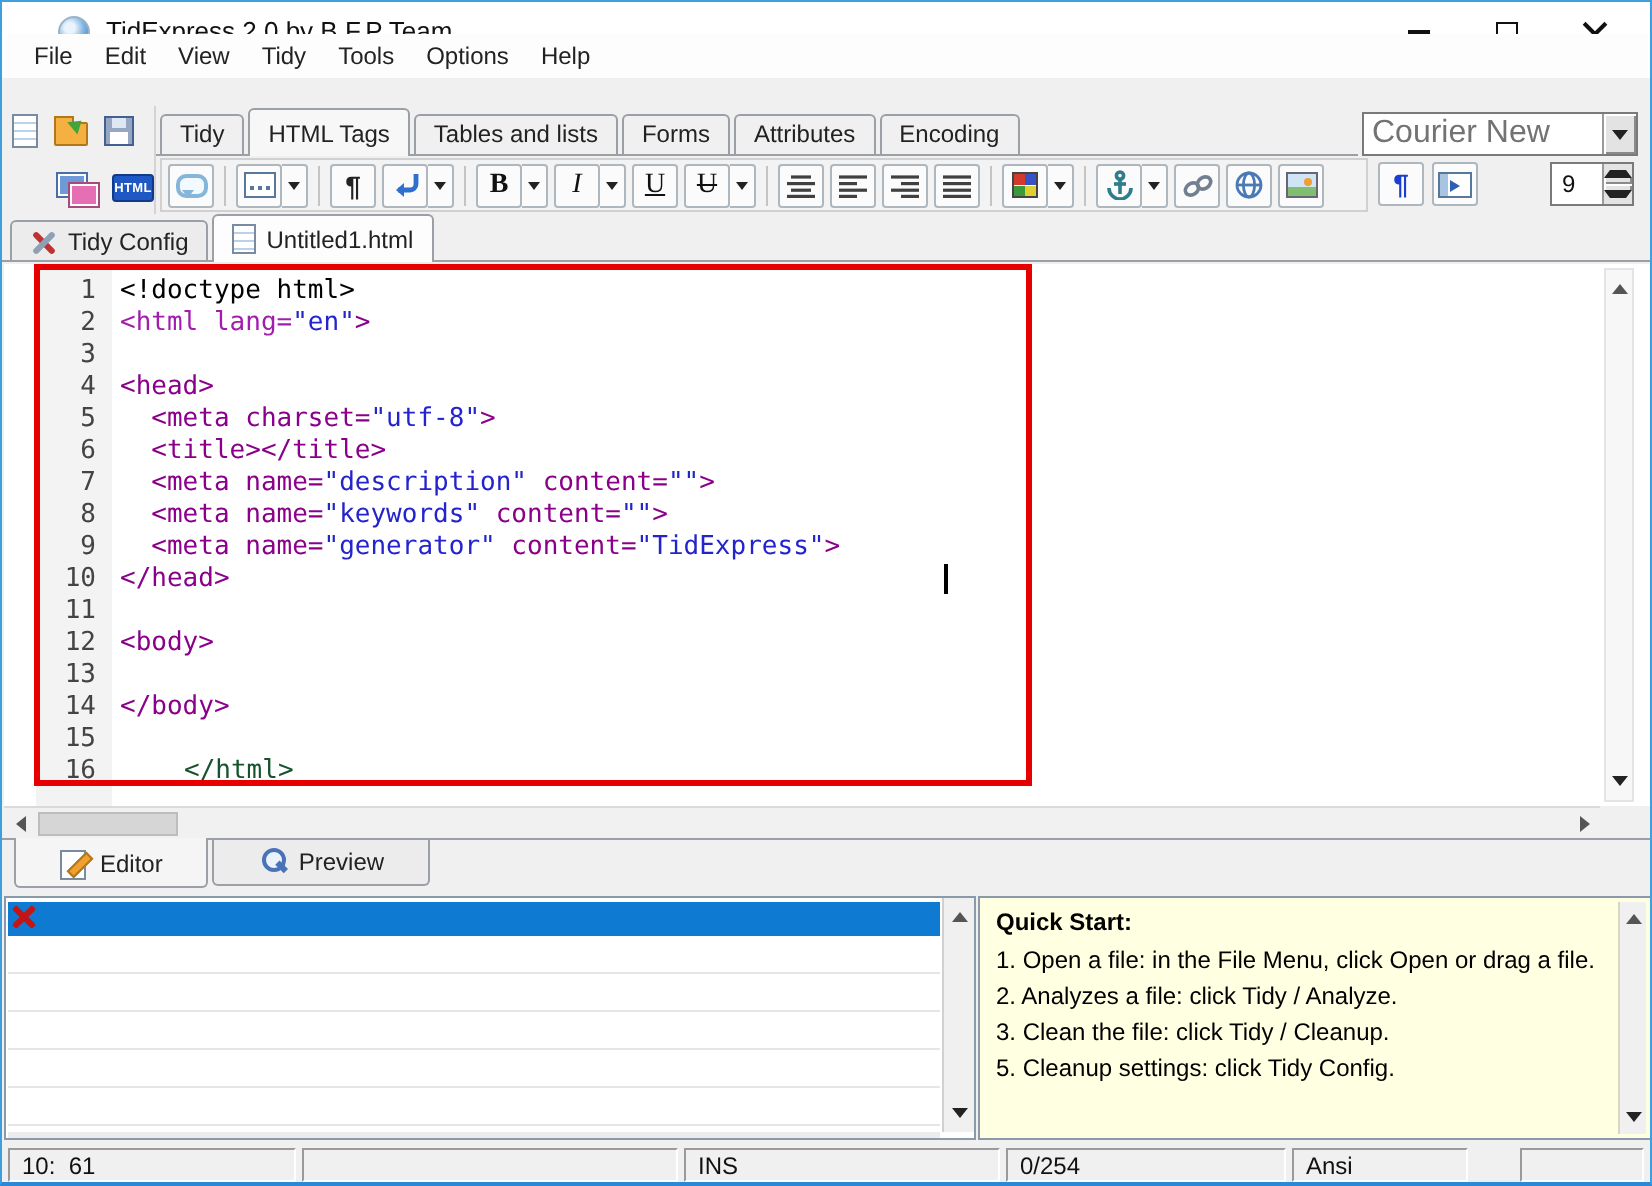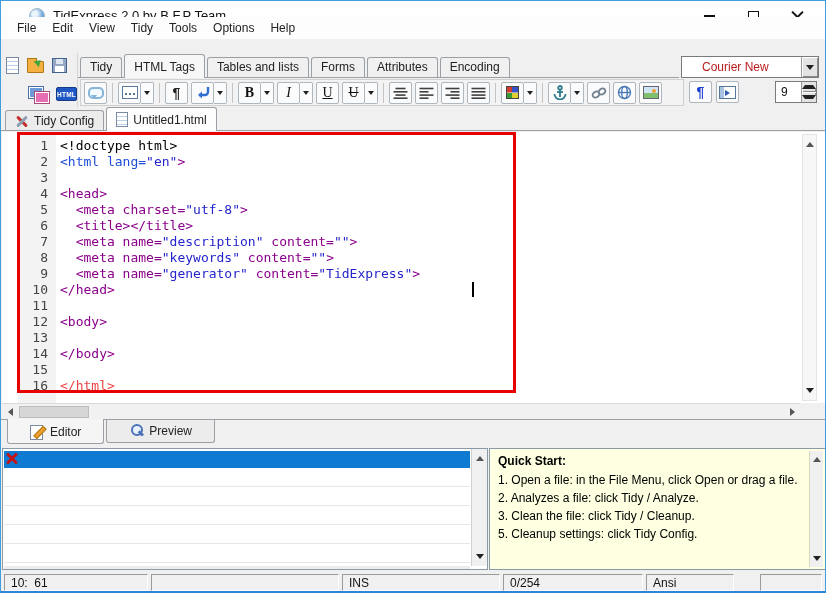--- a/index.html
+++ b/index.html
@@ -49,21 +49,21 @@
   
   .ribbonrow { position:absolute; left:77px; top:52px; right:146px; height:25px; display:flex; align-items:flex-end;
                border-bottom:1px solid #9aa0a6; padding-left:2px; }
   .rtab { font-size:12px; color:#222; padding:2px 9px 3px; height:20px; background:#f0f0f0;
           border:1px solid #9aa0a6; border-bottom:none; border-radius:3px 3px 0 0; margin-right:2px; }
   .rtab.active { height:24px; padding-top:5px; background:#f7f7f7; position:relative; z-index:2; margin-bottom:-1px; }
 
   
   .combo { position:absolute; right:6px; top:55px; width:138px; height:22px; background:#fff;
            border:1px solid #7a7a7a; display:flex; align-items:center; }
-  .combo-text { flex:1; font-size:12px; padding-left:4px; color:#b91c1c;margin-left:16px; }
+  .combo-text { flex:1; font-size:16px; padding-left:4px; color:#737373; }
   .combo-btn { width:17px; height:20px; background:#e3e3e3; border-left:1px solid #9a9a9a;
                display:flex; align-items:center; justify-content:center; box-shadow:inset 1px 1px 0 #fff, inset -1px -1px 0 #8a8a8a; }
   .tri-dn { width:0; height:0; border:4px solid transparent; border-top:5px solid #222; margin-top:4px; }
   .tri-up { width:0; height:0; border:4px solid transparent; border-bottom:5px solid #555; margin-bottom:4px; }
   .tri-l { width:0; height:0; border:4px solid transparent; border-right:5px solid #555; margin-right:4px; }
   .tri-r { width:0; height:0; border:4px solid transparent; border-left:5px solid #555; margin-left:4px; }
 
   
   .toolbar2 { position:absolute; left:79px; top:78px; width:604px; height:27px; background:#f3f3f3;
               border:1px solid #d0d0d0; display:flex; align-items:center; gap:3px; padding:0 3px; }
@@ -422,21 +422,21 @@
 
   <div class="editor">
     <div class="gutter-bg"></div>
     <div class="code-lines">
         <div class="cline">
           <span class="lnum">1</span>
           <span class="ctext"><span style="color: rgb(0, 0, 0);">&lt;!doctype html&gt;</span></span>
         </div>
         <div class="cline">
           <span class="lnum">2</span>
-          <span class="ctext"><span style="color: #1d4ed8;">&lt;html lang=</span><span style="color: rgb(36, 36, 204);">"en"</span><span style="color: rgb(139, 0, 139);">&gt;</span></span>
+          <span class="ctext"><span style="color: #a21caf;">&lt;html lang=</span><span style="color: rgb(36, 36, 204);">"en"</span><span style="color: rgb(139, 0, 139);">&gt;</span></span>
         </div>
         <div class="cline">
           <span class="lnum">3</span>
           <span class="ctext"></span>
         </div>
         <div class="cline">
           <span class="lnum">4</span>
           <span class="ctext"><span style="color: rgb(139, 0, 139);">&lt;head&gt;</span></span>
         </div>
         <div class="cline">
@@ -478,21 +478,21 @@
         <div class="cline">
           <span class="lnum">14</span>
           <span class="ctext"><span style="color: rgb(139, 0, 139);">&lt;/body&gt;</span></span>
         </div>
         <div class="cline">
           <span class="lnum">15</span>
           <span class="ctext"></span>
         </div>
         <div class="cline">
           <span class="lnum">16</span>
-          <span class="ctext"><span style="color: #ef4444;">&lt;/html&gt;</span></span>
+          <span class="ctext"><span style="color: #14532d; margin-left: 32px;">&lt;/html&gt;</span></span>
         </div>
       </div>
     <div class="red-rect"></div>
     <div class="caret"></div>
     <div class="vscroll">
       <span class="tri-up"></span>
       <span class="tri-dn"></span>
     </div>
   </div>
 

